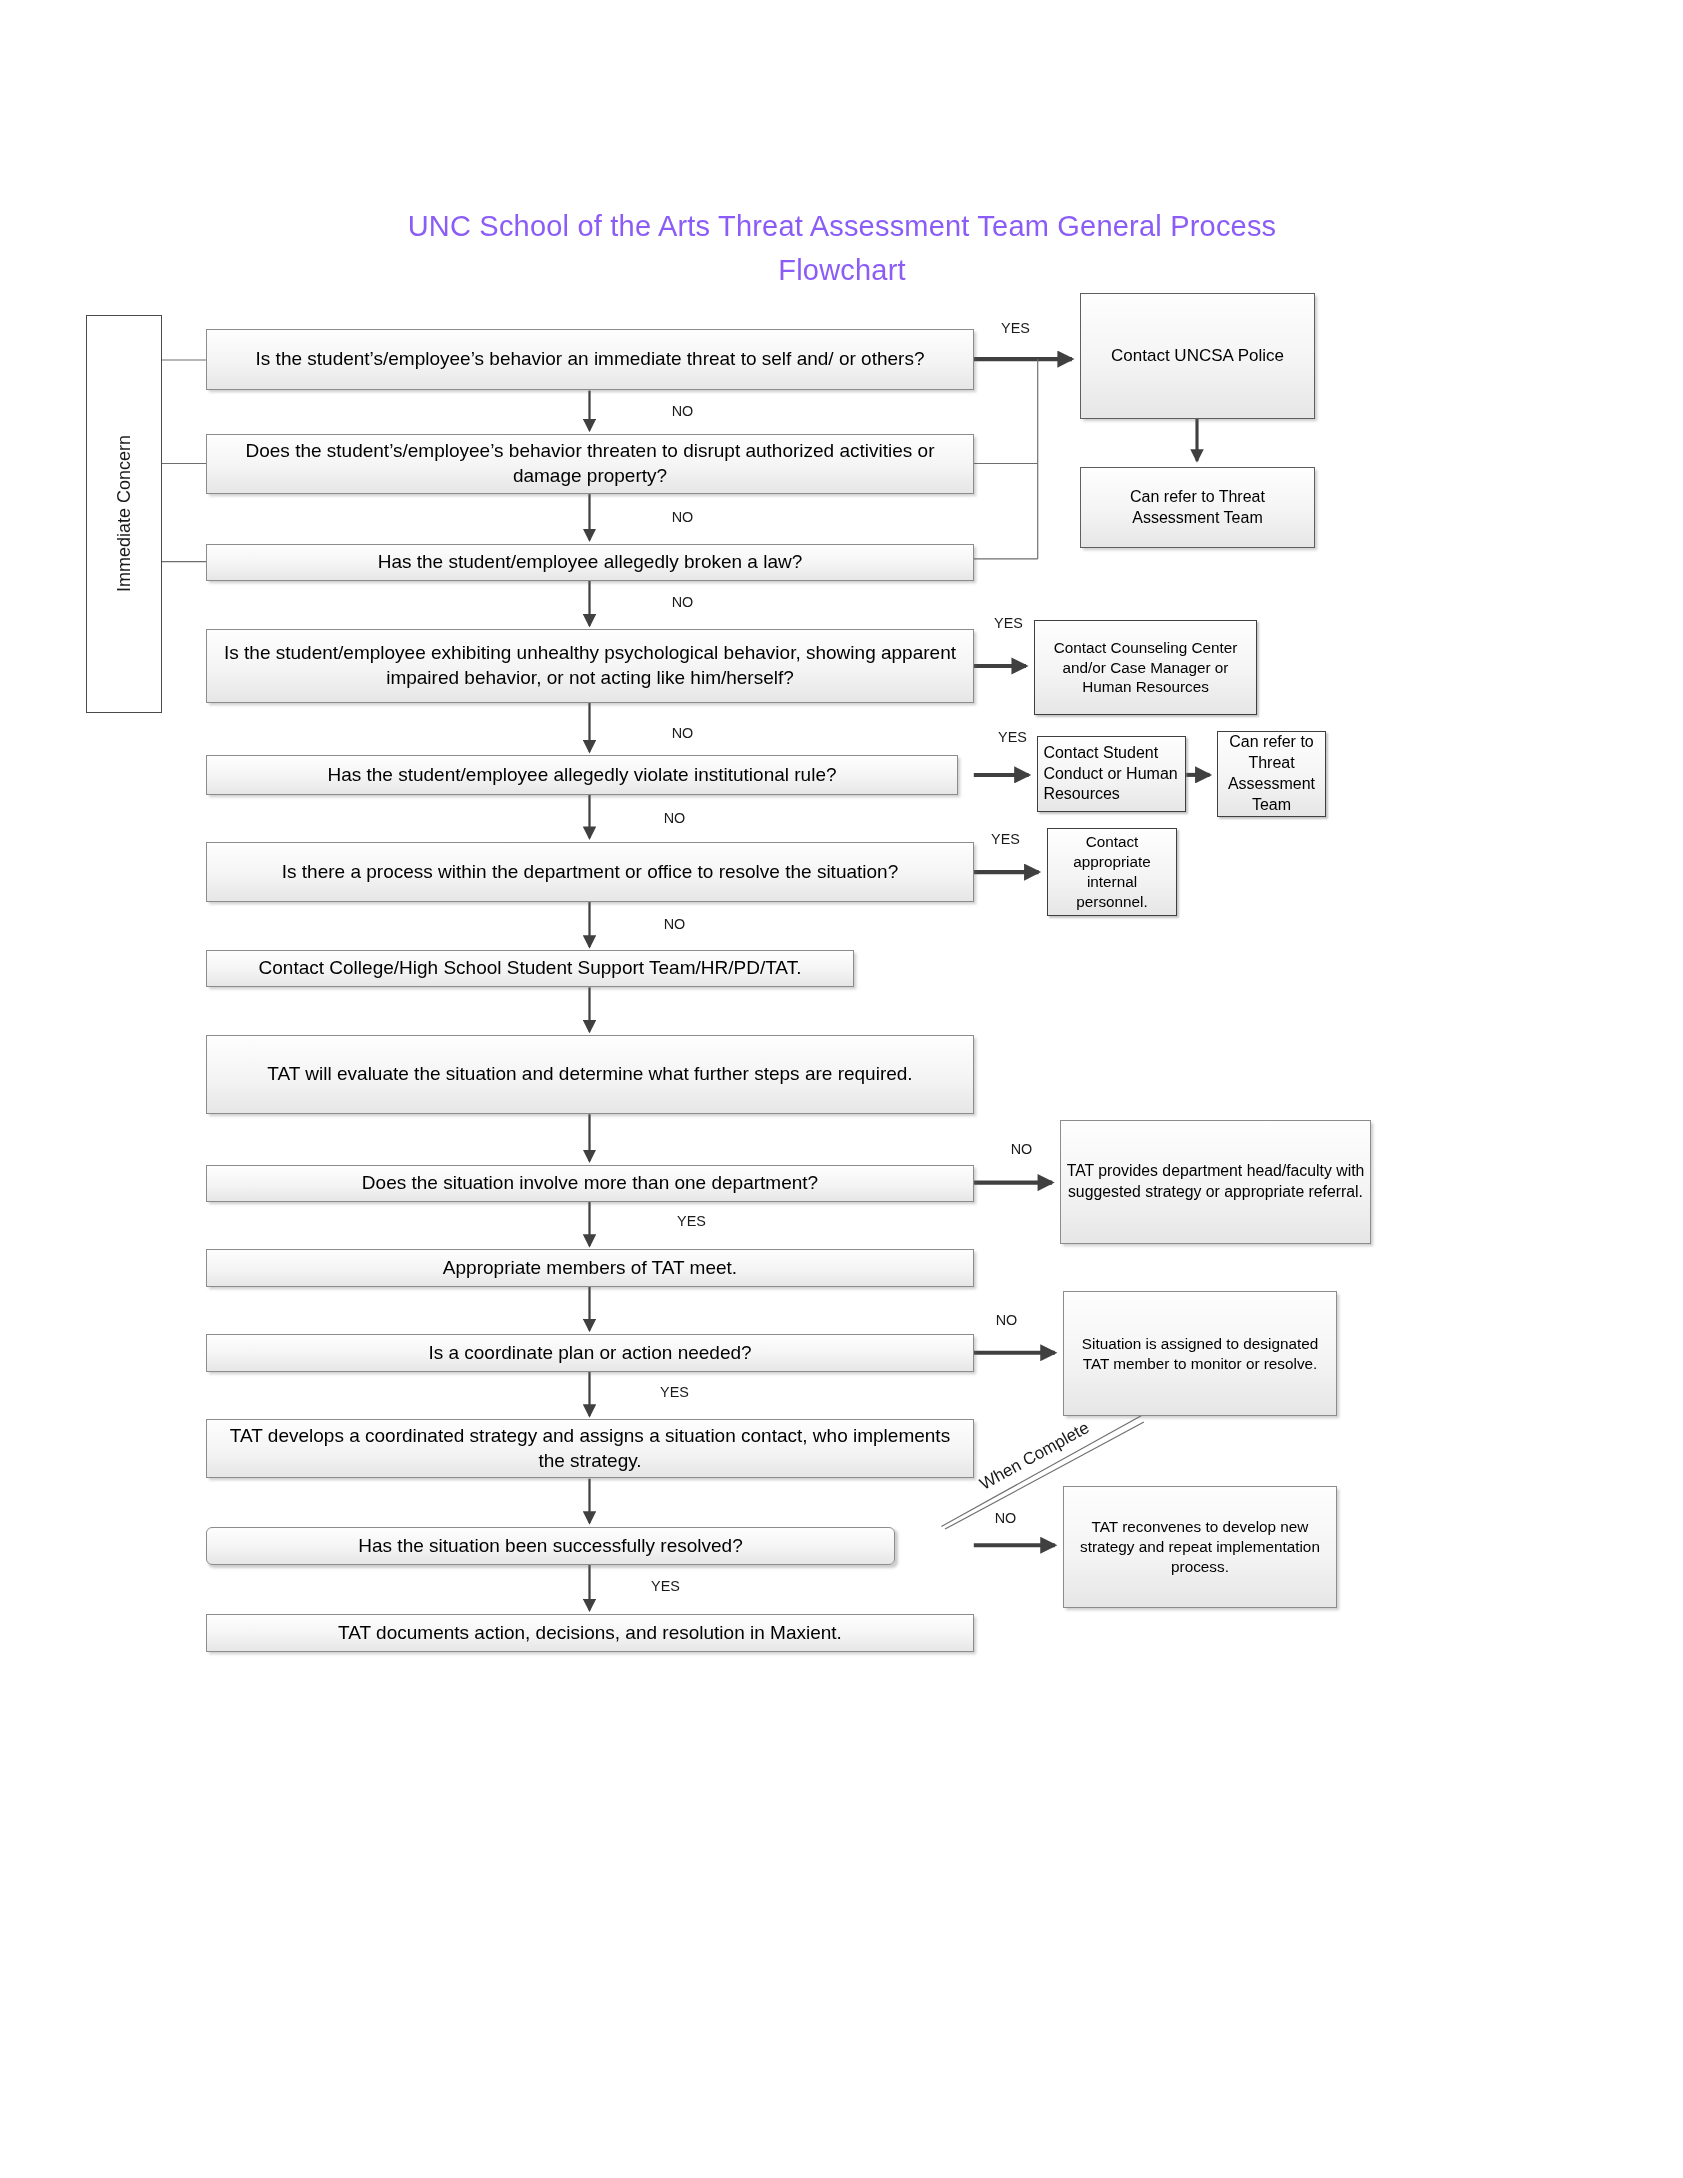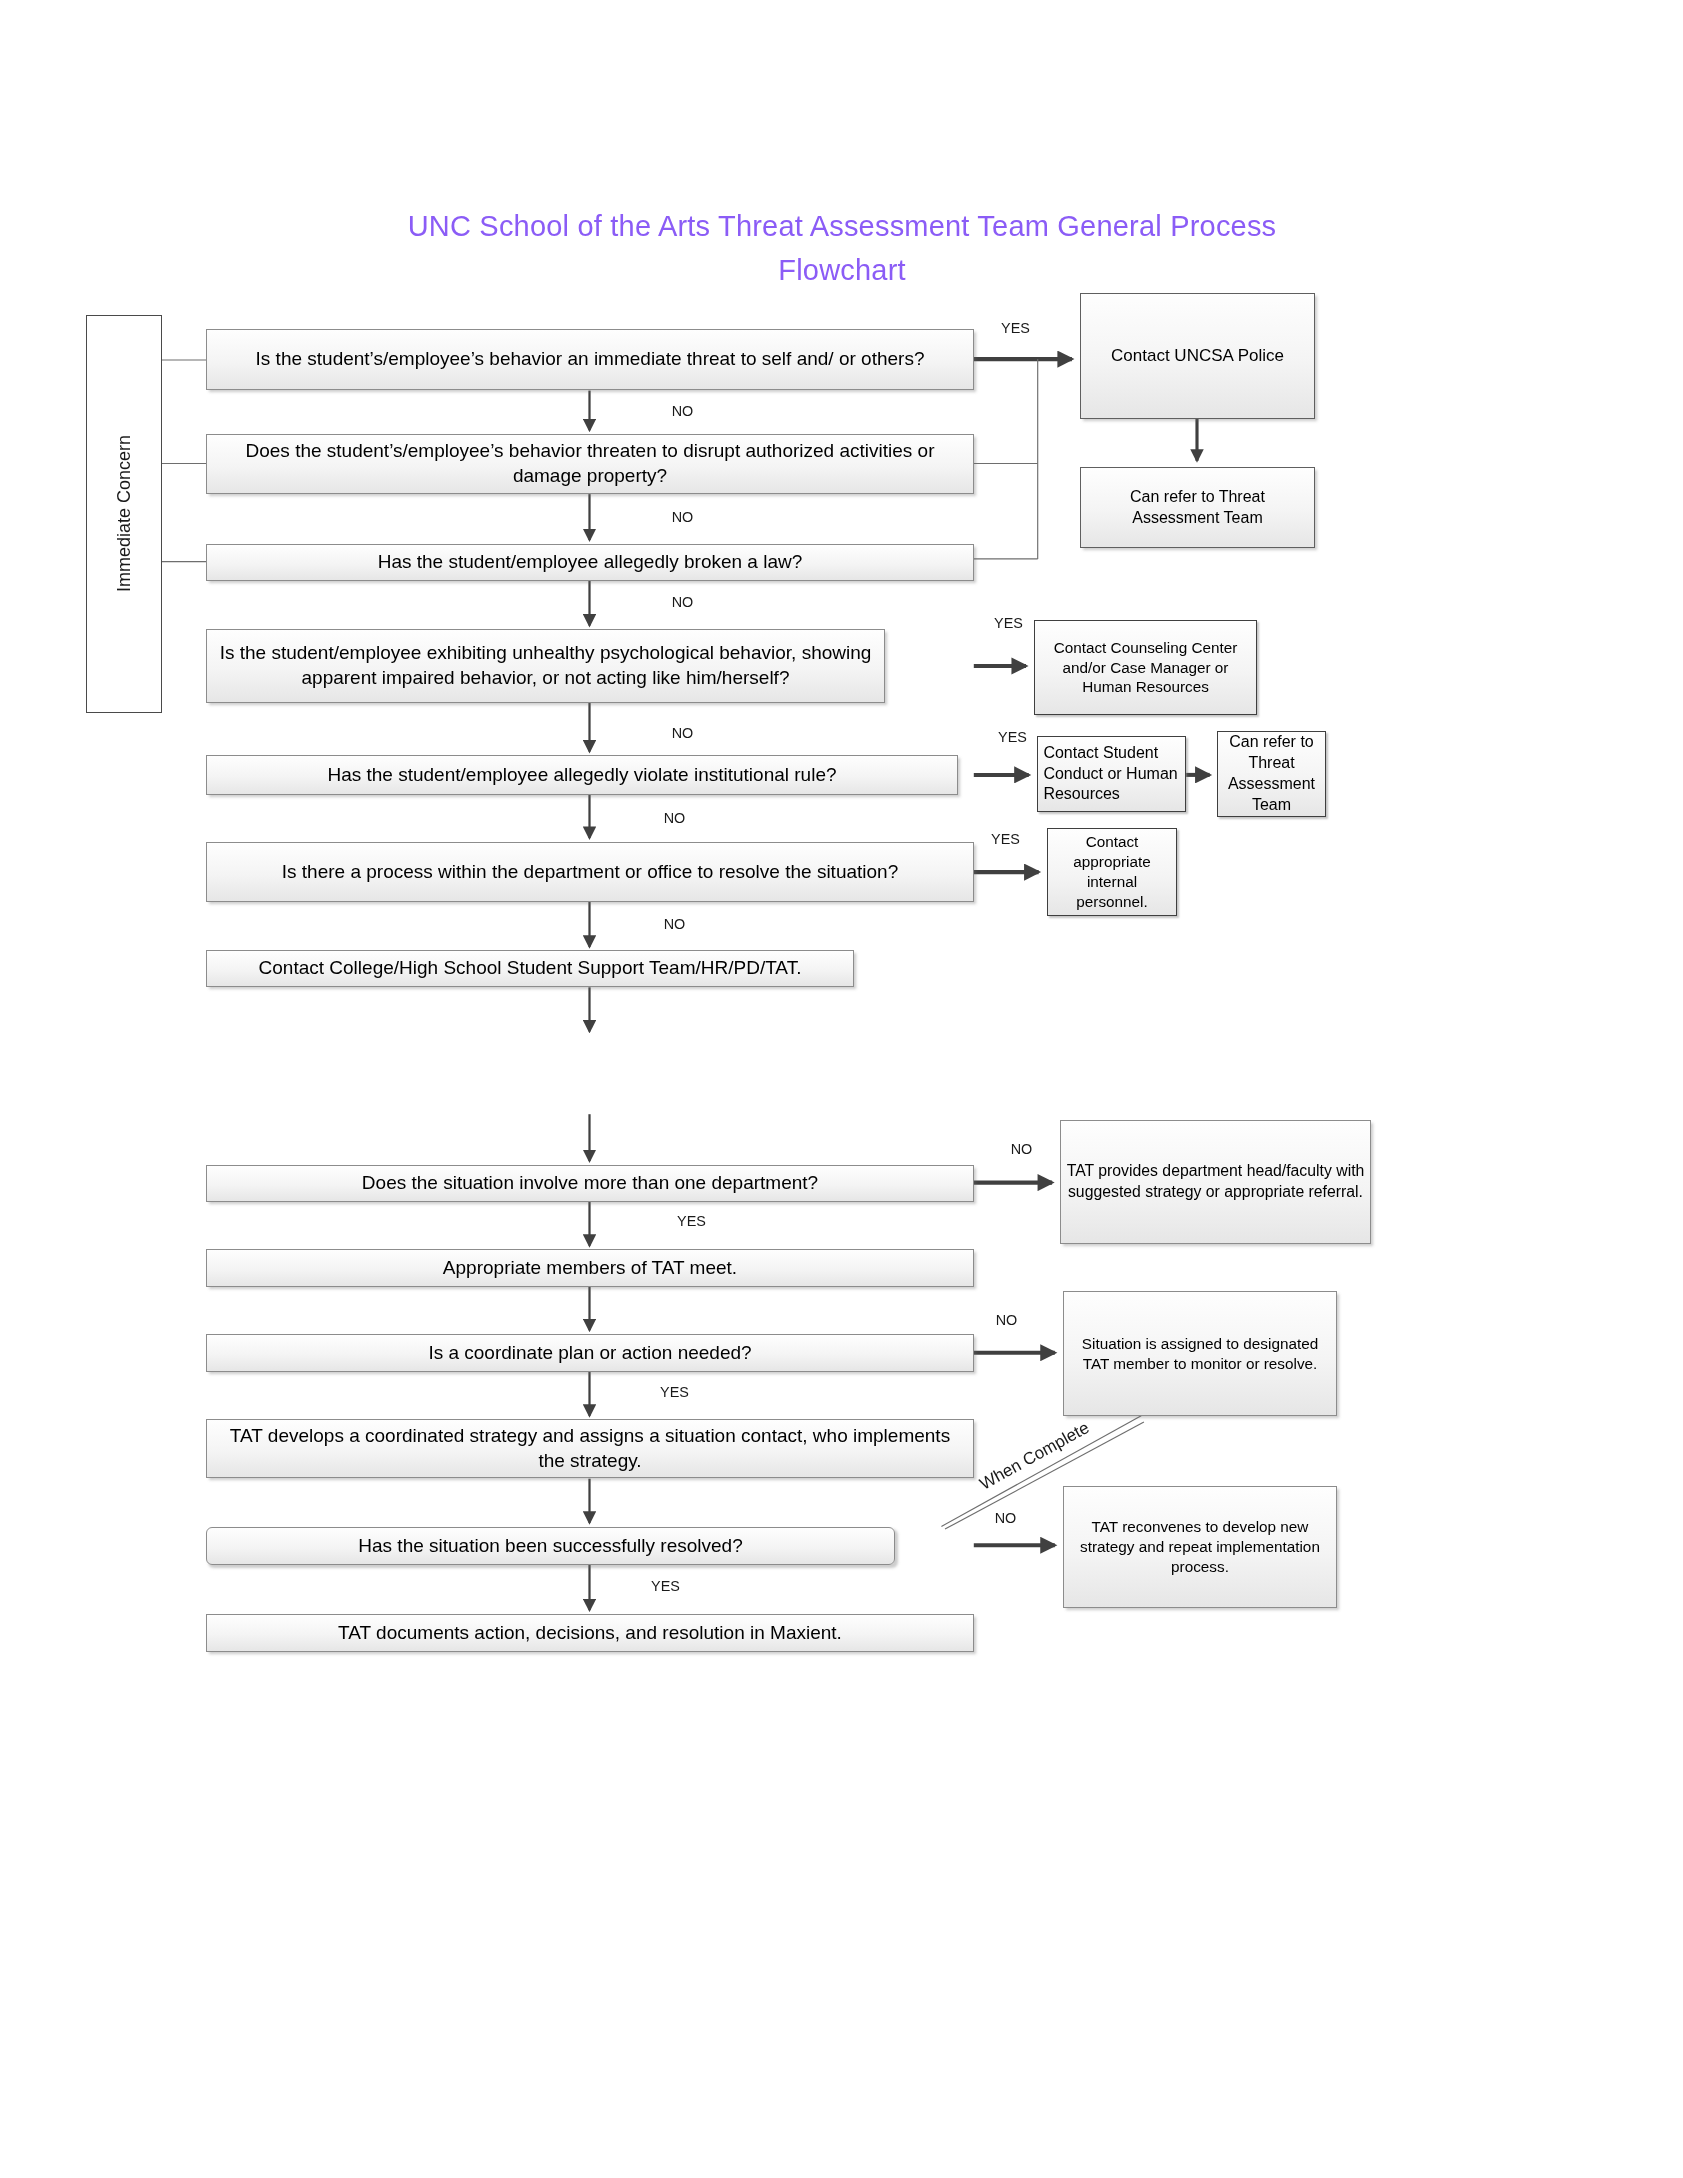--- a/index.html
+++ b/index.html
@@ -106,24 +106,25 @@
 
   <div class="page-title">UNC School of the Arts Threat Assessment Team General Process Flowchart</div>
 
   <div class="sidebar-box">
     <span>Immediate Concern</span>
   </div>
 
   <div class="node" style="left:206px; top:329px;  width:768px; height:61px;">Is the student’s/employee’s behavior an immediate threat to self and/ or others?</div>
   <div class="node" style="left:206px; top:434px;  width:768px; height:60px;">Does the student’s/employee’s behavior threaten to disrupt authorized activities or damage property?</div>
   <div class="node" style="left:206px; top:544px;  width:768px; height:37px;">Has the student/employee allegedly broken a law?</div>
-  <div class="node" style="left:206px; top:629px;  width:679px; height:74px;">Is the student/employee exhibiting unhealthy psychological behavior, showing apparent impaired behavior, or not acting like him/herself?</div>
+  <div class="node" style="left:206px; top:629px;  width:768px; height:74px;">Is the student/employee exhibiting unhealthy psychological behavior, showing apparent impaired behavior, or not acting like him/herself?</div>
   <div class="node" style="left:206px; top:755px;  width:752px; height:40px;">Has the student/employee allegedly violate institutional rule?</div>
   <div class="node" style="left:206px; top:842px;  width:768px; height:60px;">Is there a process within the department or office to resolve the situation?</div>
   <div class="node" style="left:206px; top:950px; width:648px; height:37px;">Contact College/High School Student Support Team/HR/PD/TAT.</div>
+  <div class="node" style="left:206px; top:1035px; width:768px; height:79px;">TAT will evaluate the situation and determine what further steps are required.</div>
   <div class="node" style="left:206px; top:1165px; width:768px; height:37px;">Does the situation involve more than one department?</div>
   <div class="node" style="left:206px; top:1249px; width:768px; height:38px;">Appropriate members of TAT meet.</div>
   <div class="node" style="left:206px; top:1334px; width:768px; height:38px;">Is a coordinate plan or action needed?</div>
   <div class="node" style="left:206px; top:1419px; width:768px; height:59px;text-align:center;">TAT develops a coordinated strategy and assigns a situation contact, who implements the strategy.</div>
   <div class="node" style="left:206px; top:1527px; width:689px; height:38px;border-radius:6px;">Has the situation been successfully resolved?</div>
   <div class="node" style="left:206px; top:1614px; width:768px; height:38px;">TAT documents action, decisions, and resolution in Maxient.</div>
 
   <div class="node mid-border" style="left:1080px; top:293px;  width:235px; height:126px; font-size:17px;">Contact UNCSA Police</div>
   <div class="node mid-border" style="left:1080px; top:467px;  width:235px; height:81px;  font-size:16px;">Can refer to Threat Assessment Team</div>
   <div class="node small dark-border" style="left:1034px; top:620px; width:223px; height:95px;">Contact Counseling Center and/or Case Manager or Human Resources</div>

